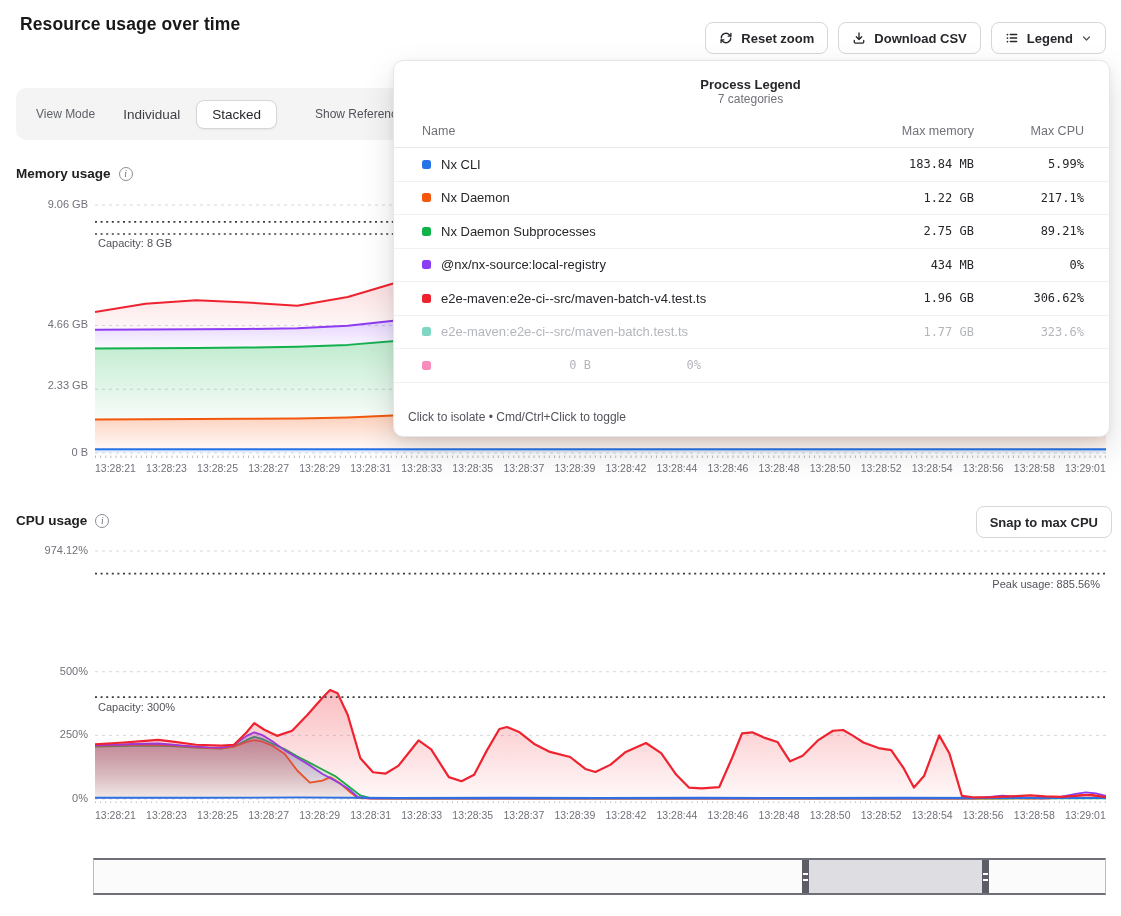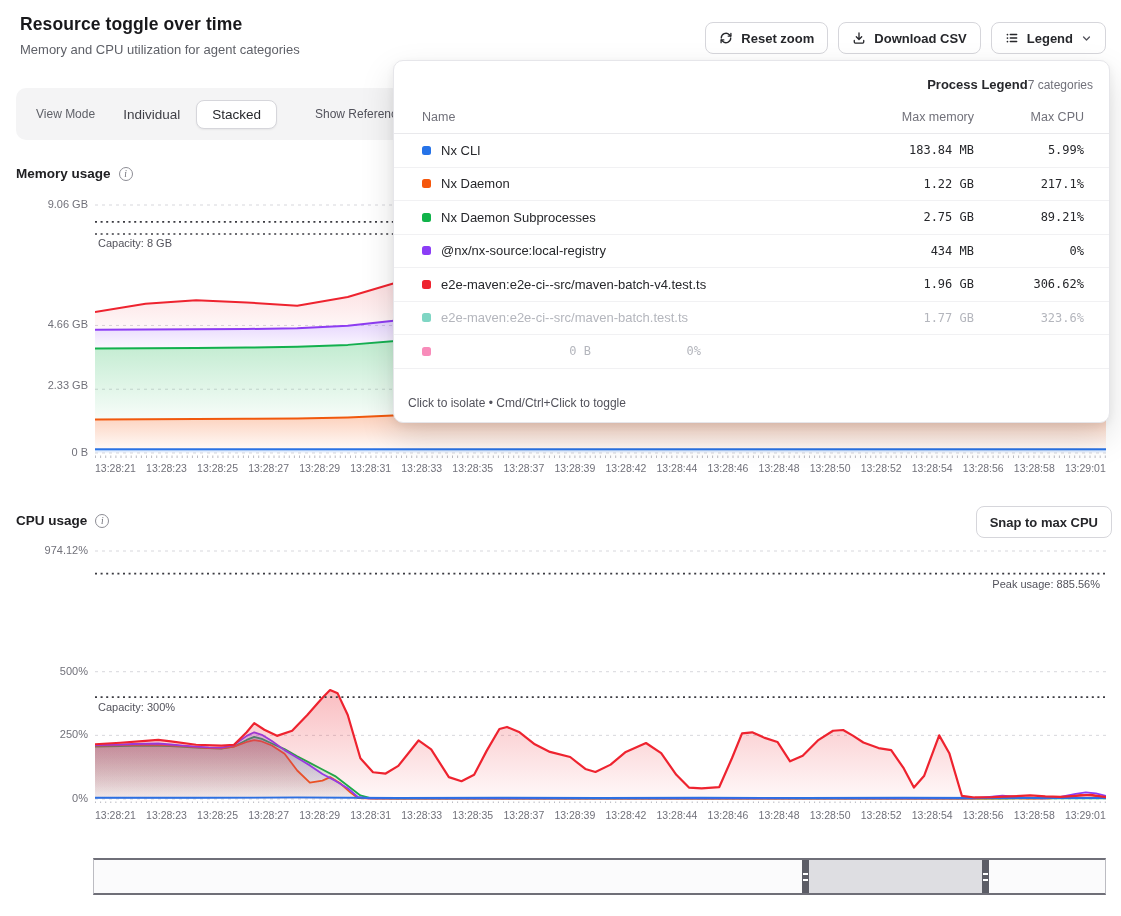--- a/index.html
+++ b/index.html
@@ -35,21 +35,21 @@
   .ylab { position:absolute; left:0; width:88px; text-align:right; font-size:11px; color:#71717a; }
   .xlabels { position:absolute; left:95px; width:1011px; display:flex; justify-content:space-between; }
   .xtick { font-size:10.5px; color:#71717a; white-space:nowrap; }
   .ref-label { position:absolute; font-size:11px; color:#52525b; z-index:3; }
   #snap-btn { position:absolute; right:9px; top:506px; }
 
   
   .popup { position:absolute; left:393px; top:60px; width:717px; background:#fff;
            border:1px solid #e6e6ea; border-radius:10px; z-index:20; padding-bottom:2px;
            box-shadow:0 14px 34px rgba(0,0,0,.13), 0 3px 9px rgba(0,0,0,.06); }
-  .popup-head { display:flex; justify-content:flex-end; align-items:center; padding:16px 16px 12px 14px; }
+  .popup-head { display:flex; justify-content:center; align-items:center; padding:16px 16px 12px 14px;flex-direction:column; }
   .popup-title { font-size:13px; font-weight:700; color:#26272b; }
   .popup-count { font-size:12px; color:#71717a; }
   .lhead { display:flex; align-items:center; padding:6px 25px 9px 28px; font-size:12.5px; color:#71717a;
            border-bottom:1px solid #e9e9ec; }
   .lhead .c-name { flex:1; }
   .c-mem { width:150px; text-align:right; }
   .c-cpu { width:110px; text-align:right; }
   .lrow { display:flex; align-items:center; height:33.5px; padding:0 25px 0 28px; border-bottom:1px solid #f1f1f3; cursor:pointer; }
   .sw { width:9px; height:9px; border-radius:2.5px; margin-right:10px; flex:none; }
   .lname { flex:1; font-size:13px; color:#26272b; overflow:hidden; white-space:nowrap; }
@@ -65,22 +65,21 @@
   .brush-handle { position:absolute; top:0; bottom:0; width:7px; background:#5c5d66;
                   display:flex; align-items:center; justify-content:center; cursor:ew-resize; }
   .grip { width:5px; height:8px; border-top:2px solid #fff; border-bottom:2px solid #fff; }
 </style>
 </head>
 <body>
 
 <div class="page">
 
   <div class="page-header">
-    <div class="page-title">Resource toggle over time</div>
-    <div class="page-subtitle">Memory and CPU utilization for agent categories</div>
+    <div class="page-title">Resource usage over time</div>
   </div>
 
   <div class="actions">
     <button class="btn">
       <span>
           <svg width="14" height="14" viewBox="0 0 16 16">
             <path d="M2.6 8a5.4 5.4 0 0 1 9.2-3.8l1.6 1.6" fill="none" stroke="currentColor" stroke-width="1.5" stroke-linecap="round"></path>
             <path d="M13.6 2.7v3.1h-3.1" fill="none" stroke="currentColor" stroke-width="1.5" stroke-linecap="round" stroke-linejoin="round"></path>
             <path d="M13.4 8a5.4 5.4 0 0 1-9.2 3.8l-1.6-1.6" fill="none" stroke="currentColor" stroke-width="1.5" stroke-linecap="round"></path>
             <path d="M2.4 13.3v-3.1h3.1" fill="none" stroke="currentColor" stroke-width="1.5" stroke-linecap="round" stroke-linejoin="round"></path>

